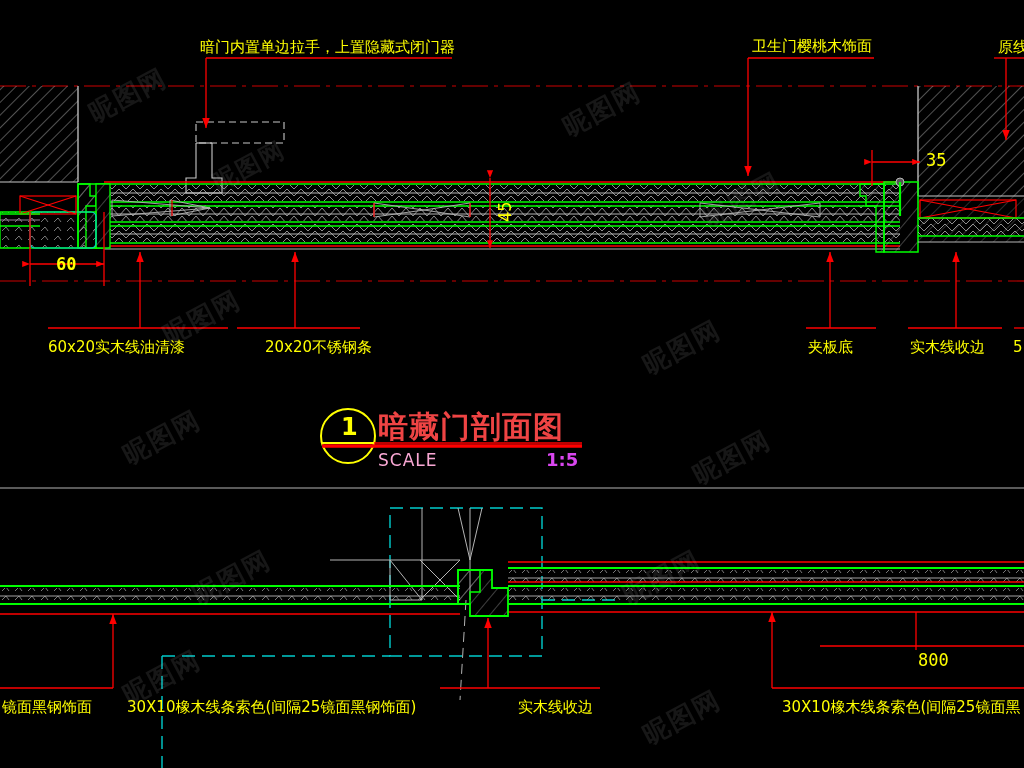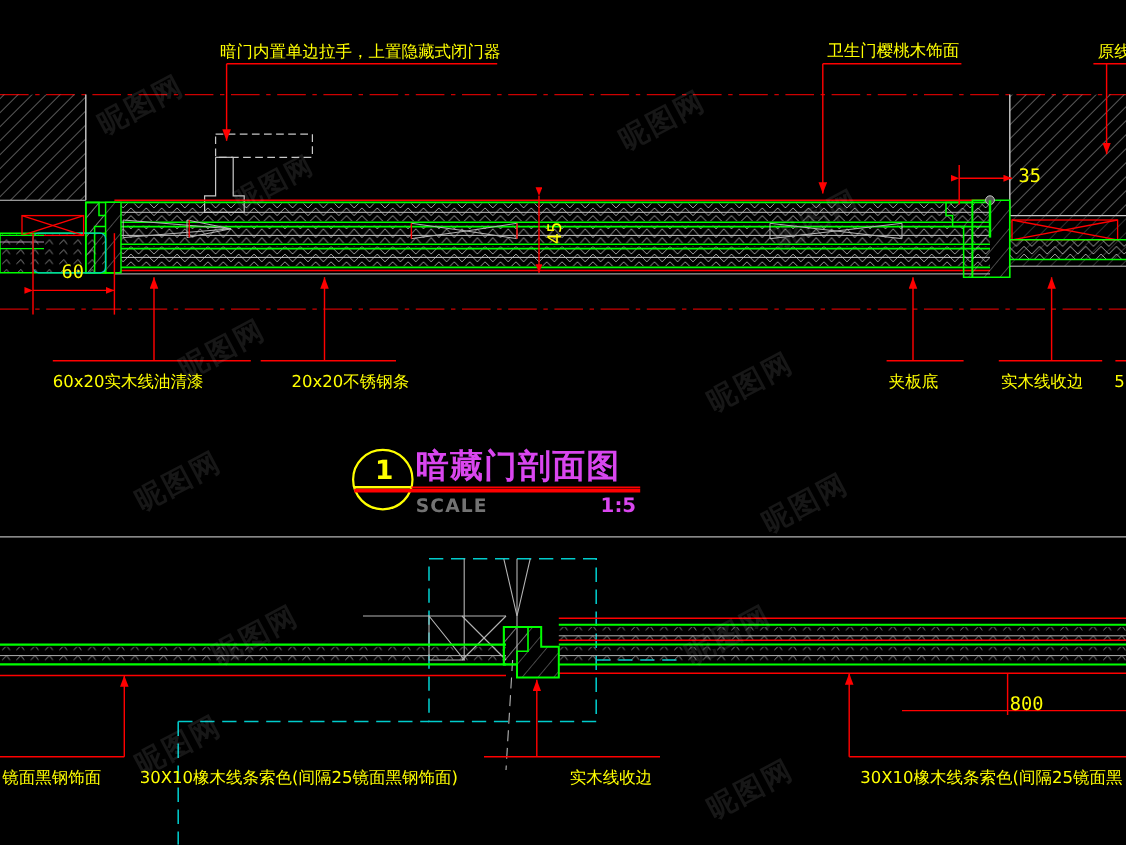--- a/index.html
+++ b/index.html
@@ -18,28 +18,28 @@
     position:absolute;color:#ffff00;font-size:17px;line-height:17px;
     font-family:"DejaVu Sans Mono","Liberation Mono",monospace;
     white-space:nowrap;
   }
   .dimv{
     position:absolute;color:#ffff00;font-size:17px;line-height:17px;
     font-family:"DejaVu Sans Mono","Liberation Mono",monospace;
     white-space:nowrap;transform:rotate(-90deg);transform-origin:left top;
   }
   .title-main{
-    position:absolute;color:#d946ef;font-size:30px;line-height:30px;
-    font-family:Liberation Mono, monospace;
+    position:absolute;color:#ef4444;font-size:30px;line-height:30px;
+    font-family:Liberation Sans, sans-serif;
     font-weight:bold;white-space:nowrap;letter-spacing:1px;
   }
   .title-scale{
-    position:absolute;color:#737373;font-size:17px;line-height:17px;
-    font-family:"DejaVu Sans","Liberation Sans",sans-serif;
-    font-weight:bold;white-space:nowrap;letter-spacing:1px;
+    position:absolute;color:#f9a8d4;font-size:17px;line-height:17px;
+    font-family:"DejaVu Sans","Liberation Sans",sans-serif;
+    font-weight:normal;white-space:nowrap;letter-spacing:1px;
   }
   .title-ratio{
     position:absolute;color:#d946ef;font-size:18px;line-height:18px;
     font-family:"DejaVu Sans","Liberation Sans",sans-serif;
     font-weight:bold;white-space:nowrap;
   }
   .bubnum{
     position:absolute;color:#ffff00;font-size:24px;line-height:24px;
     font-family:"DejaVu Sans","Liberation Sans",sans-serif;
     font-weight:bold;white-space:nowrap;
@@ -299,34 +299,34 @@
 <div class="lbl" style="left:200px;top:40px;">暗门内置单边拉手，上置隐藏式闭门器</div>
 <div class="lbl" style="left:752px;top:40px;font-family:Liberation Mono, monospace;">卫生门樱桃木饰面</div>
 <div class="lbl" style="left:998px;top:40px;">原线</div>
 
 <div class="lbl" style="left:48px;top:340px;">60x20实木线油清漆</div>
 <div class="lbl" style="left:237px;top:340px;margin-left:28px;">20x20不锈钢条</div>
 <div class="lbl" style="left:808px;top:340px;">夹板底</div>
 <div class="lbl" style="left:910px;top:340px;">实木线收边</div>
 <div class="lbl" style="left:1013px;top:340px;">5</div>
 
-<div class="dim" style="left:56px;top:240px;">60</div>
+<div class="dim" style="left:56px;top:256px;font-weight:bold;">60</div>
 <div class="dim" style="left:886px;top:152px;margin-left:40px;">35</div>
 <div class="dimv" style="left:497px;top:222px;">45</div>
 
 <div class="bubnum" style="left:341px;top:415px;">1</div>
 <div class="title-main" style="left:378px;top:412px;">暗藏门剖面图</div>
 <div class="title-scale" style="left:378px;top:452px;">SCALE</div>
 <div class="title-ratio" style="left:546px;top:451px;">1:5</div>
 
 <div class="lbl" style="left:2px;top:700px;">镜面黑钢饰面</div>
 <div class="lbl" style="left:127px;top:700px;">30X10橡木线条索色(间隔25镜面黑钢饰面)</div>
 <div class="lbl" style="left:518px;top:700px;">实木线收边</div>
 <div class="lbl" style="left:782px;top:700px;">30X10橡木线条索色(间隔25镜面黑</div>
-<div class="dim" style="left:918px;top:632px;">800</div>
+<div class="dim" style="left:918px;top:652px;">800</div>
 
 <div class="wm" style="left:86px;top:78px;font-size:26px;">昵图网</div>
 <div class="wm" style="left:560px;top:92px;font-size:26px;">昵图网</div>
 <div class="wm" style="left:210px;top:150px;font-size:24px;">昵图网</div>
 <div class="wm" style="left:700px;top:182px;font-size:26px;">昵图网</div>
 <div class="wm" style="left:160px;top:300px;font-size:26px;">昵图网</div>
 <div class="wm" style="left:640px;top:330px;font-size:26px;">昵图网</div>
 <div class="wm" style="left:120px;top:420px;font-size:26px;">昵图网</div>
 <div class="wm" style="left:690px;top:440px;font-size:26px;">昵图网</div>
 <div class="wm" style="left:190px;top:560px;font-size:26px;">昵图网</div>

